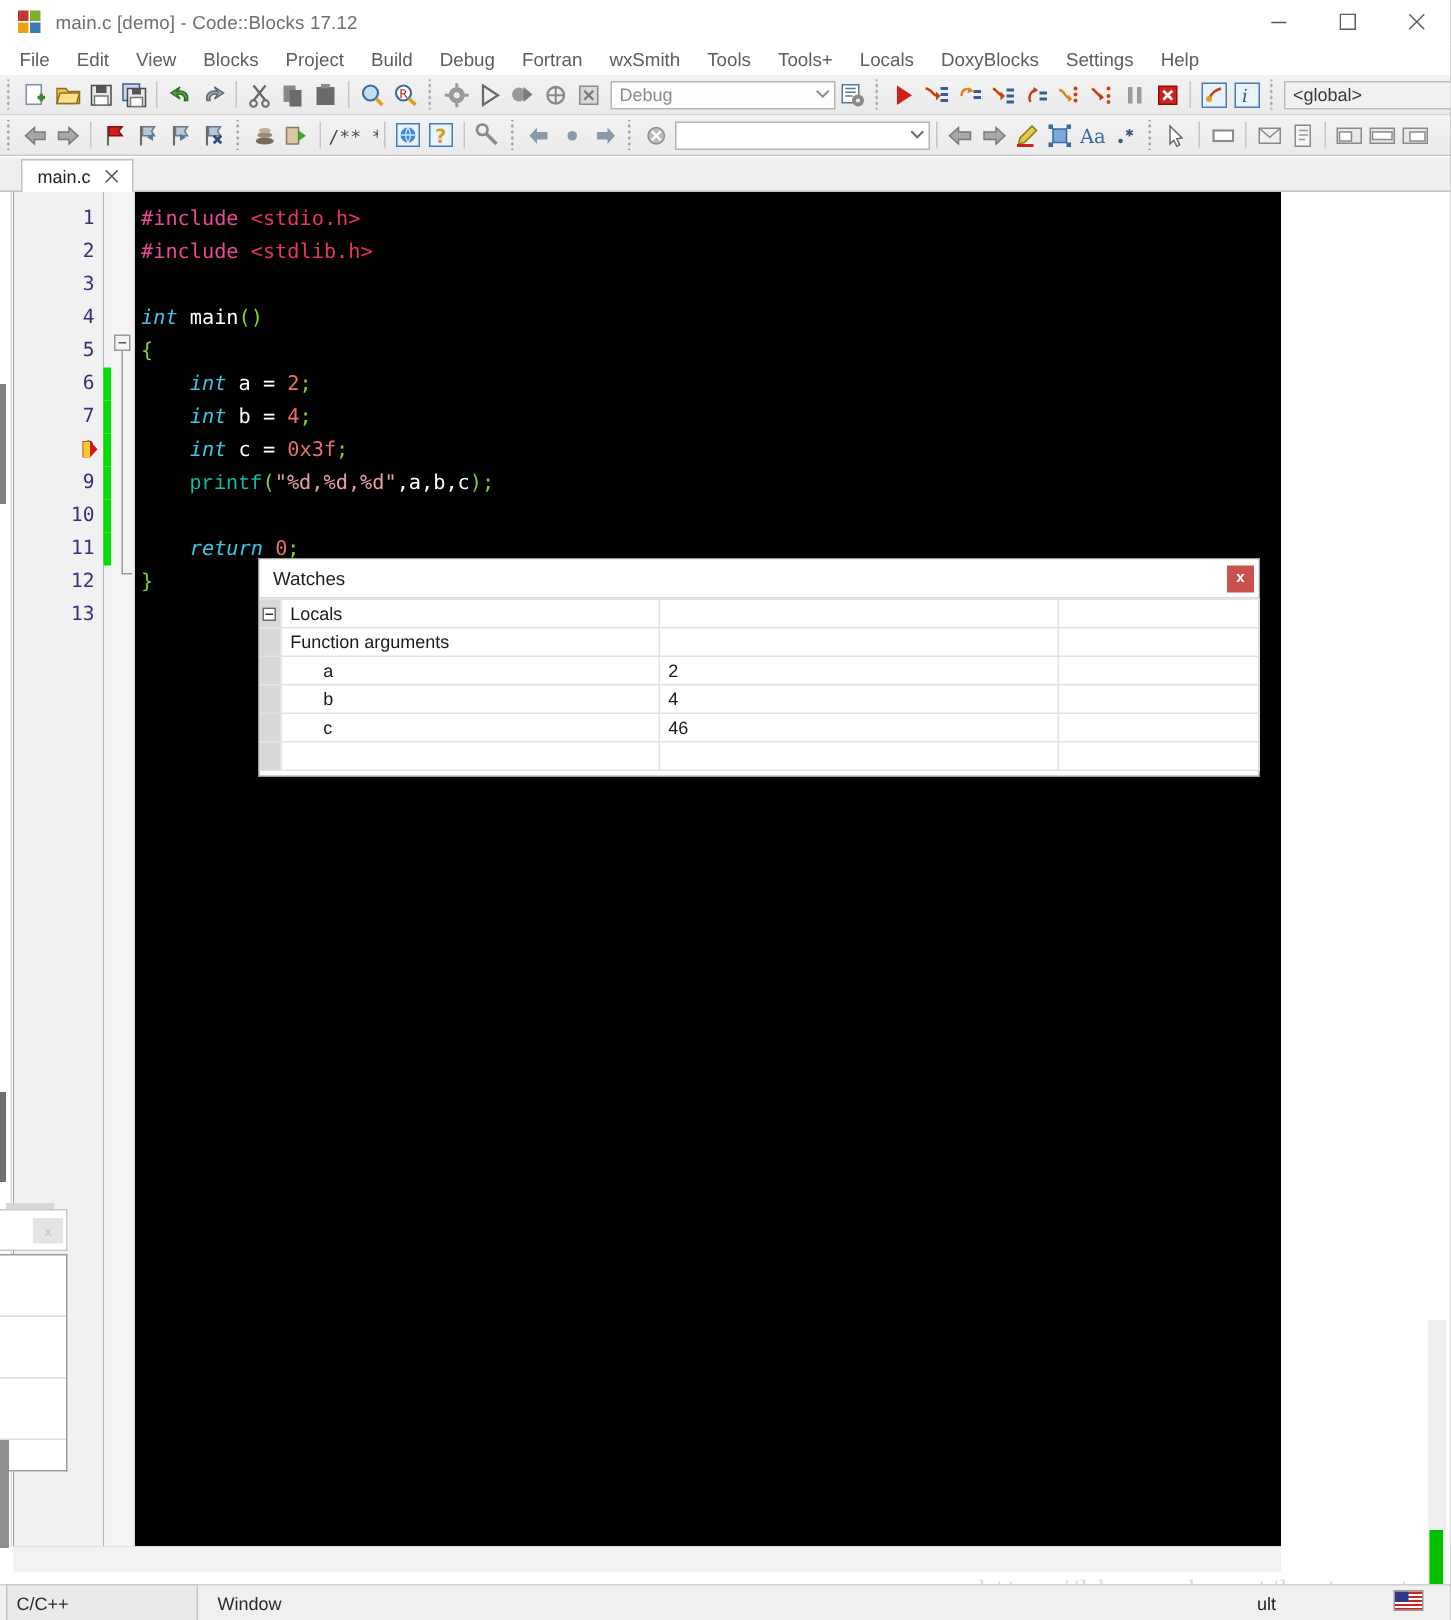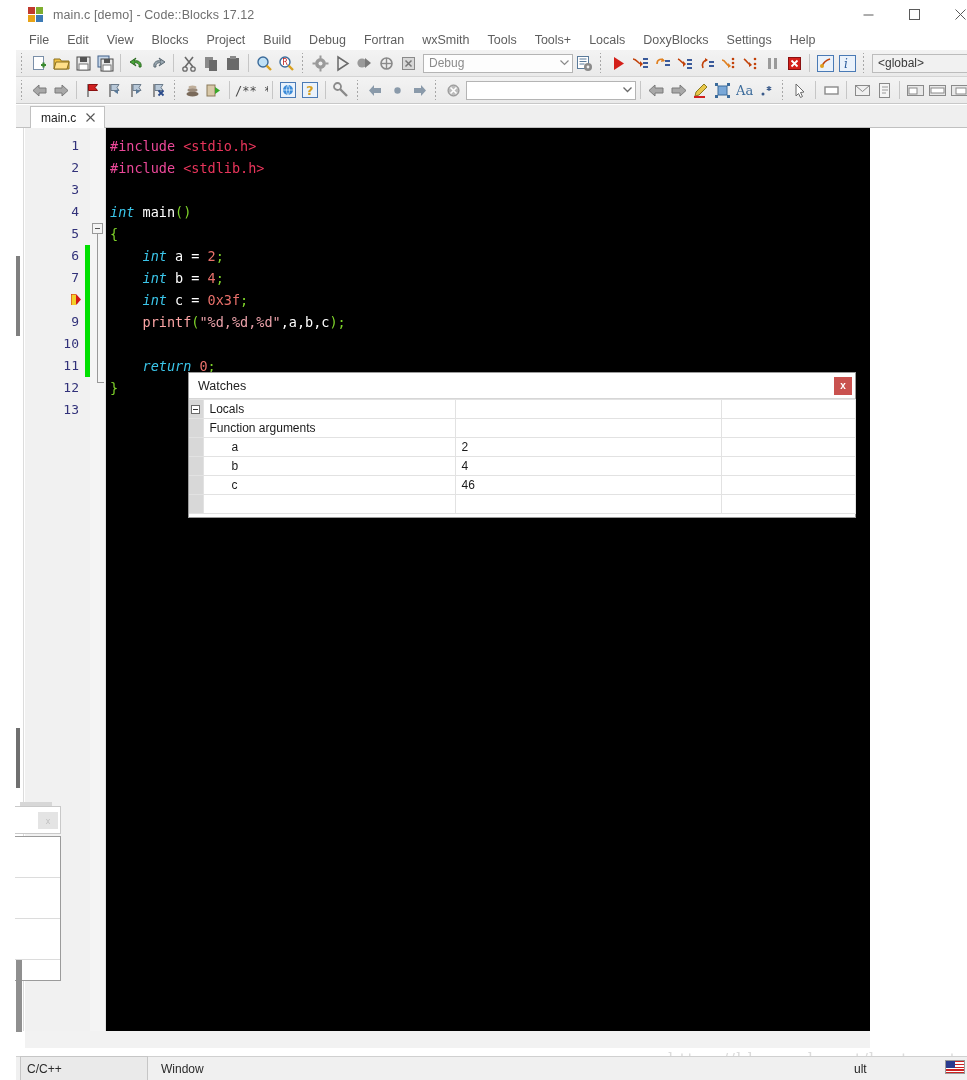--- a/index.html
+++ b/index.html
@@ -8,21 +8,20 @@
     width: 967px; height: 1080px;
     overflow: hidden;
     background: #ffffff;
     font-family: "Liberation Sans", sans-serif;
   }
 
   #app {
     position: relative;
     width: 776px; height: 1080px;
     background: #ffffff;
-    margin-left: 16px;
   }
 
   
   .titlebar {
     position: absolute; left: 0; top: 0; width: 967px; height: 30px;
     background: #ffffff;
     border-bottom: 1px solid #ffffff;
     display: flex; align-items: center;
   }
   .title-icon {
@@ -164,21 +163,21 @@
   }
   .code .cl { height: 22px; line-height: 22px; padding-left: 4px; color: #e8e8e8; }
   .t-pre { color: #ec4899; }
   .t-inc { color: #e8355b; }
   .t-kw  { color: #3bc6ea; font-style: italic; }
   .t-id  { color: #ffffff; }
   .t-num { color: #e8706a; }
   .t-str { color: #e8a0a8; }
   .t-op  { color: #ffffff; }
   .t-brc { color: #7fd42a; }
-  .t-fn  { color: #fca5a5; }
+  .t-fn  { color: #14b8a6; font-family: Liberation Mono, monospace; }
 
   
   .ed-hscroll {
     position: absolute; left: 9px; top: 903px; width: 845px; height: 17px;
     background: #f0f0f0; border-top: 1px solid #d8d8d8;
     display: flex; align-items: center; justify-content: space-between;
   }
   .hs-arrow {
     width: 17px; height: 15px; display: flex; align-items: center; justify-content: center;
     color: #4a4a4a; font-size: 10px; flex: none;

